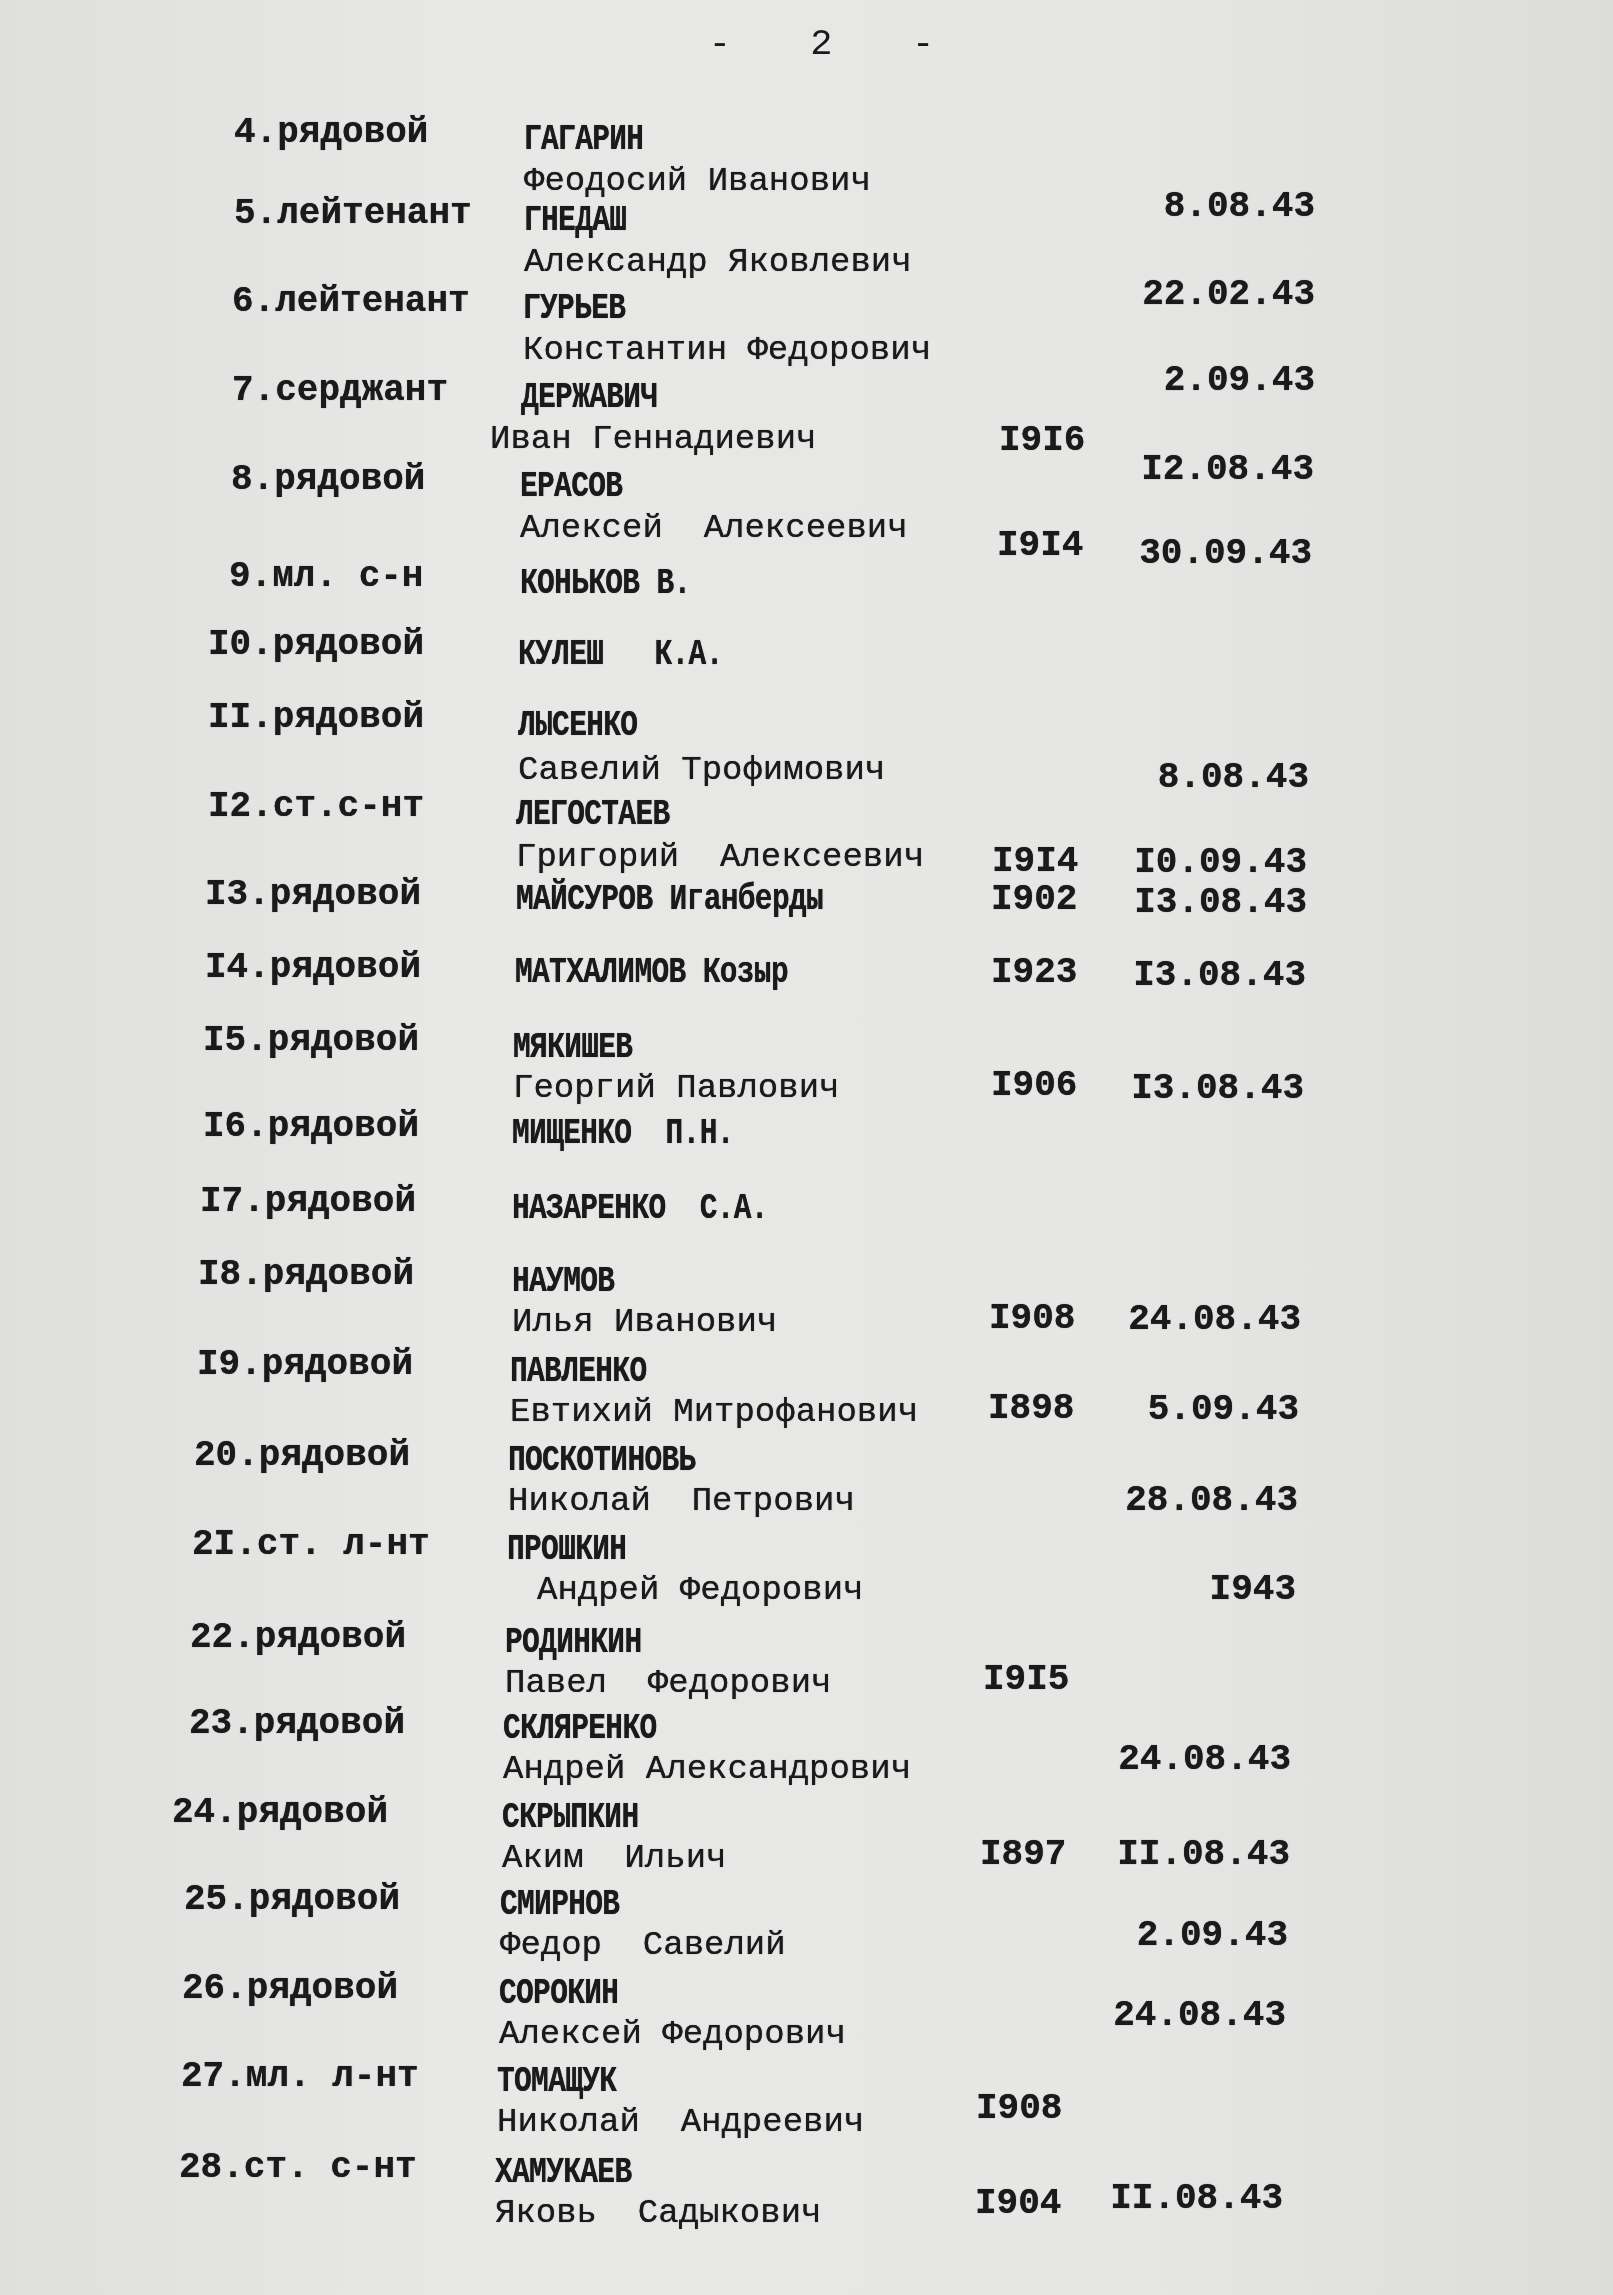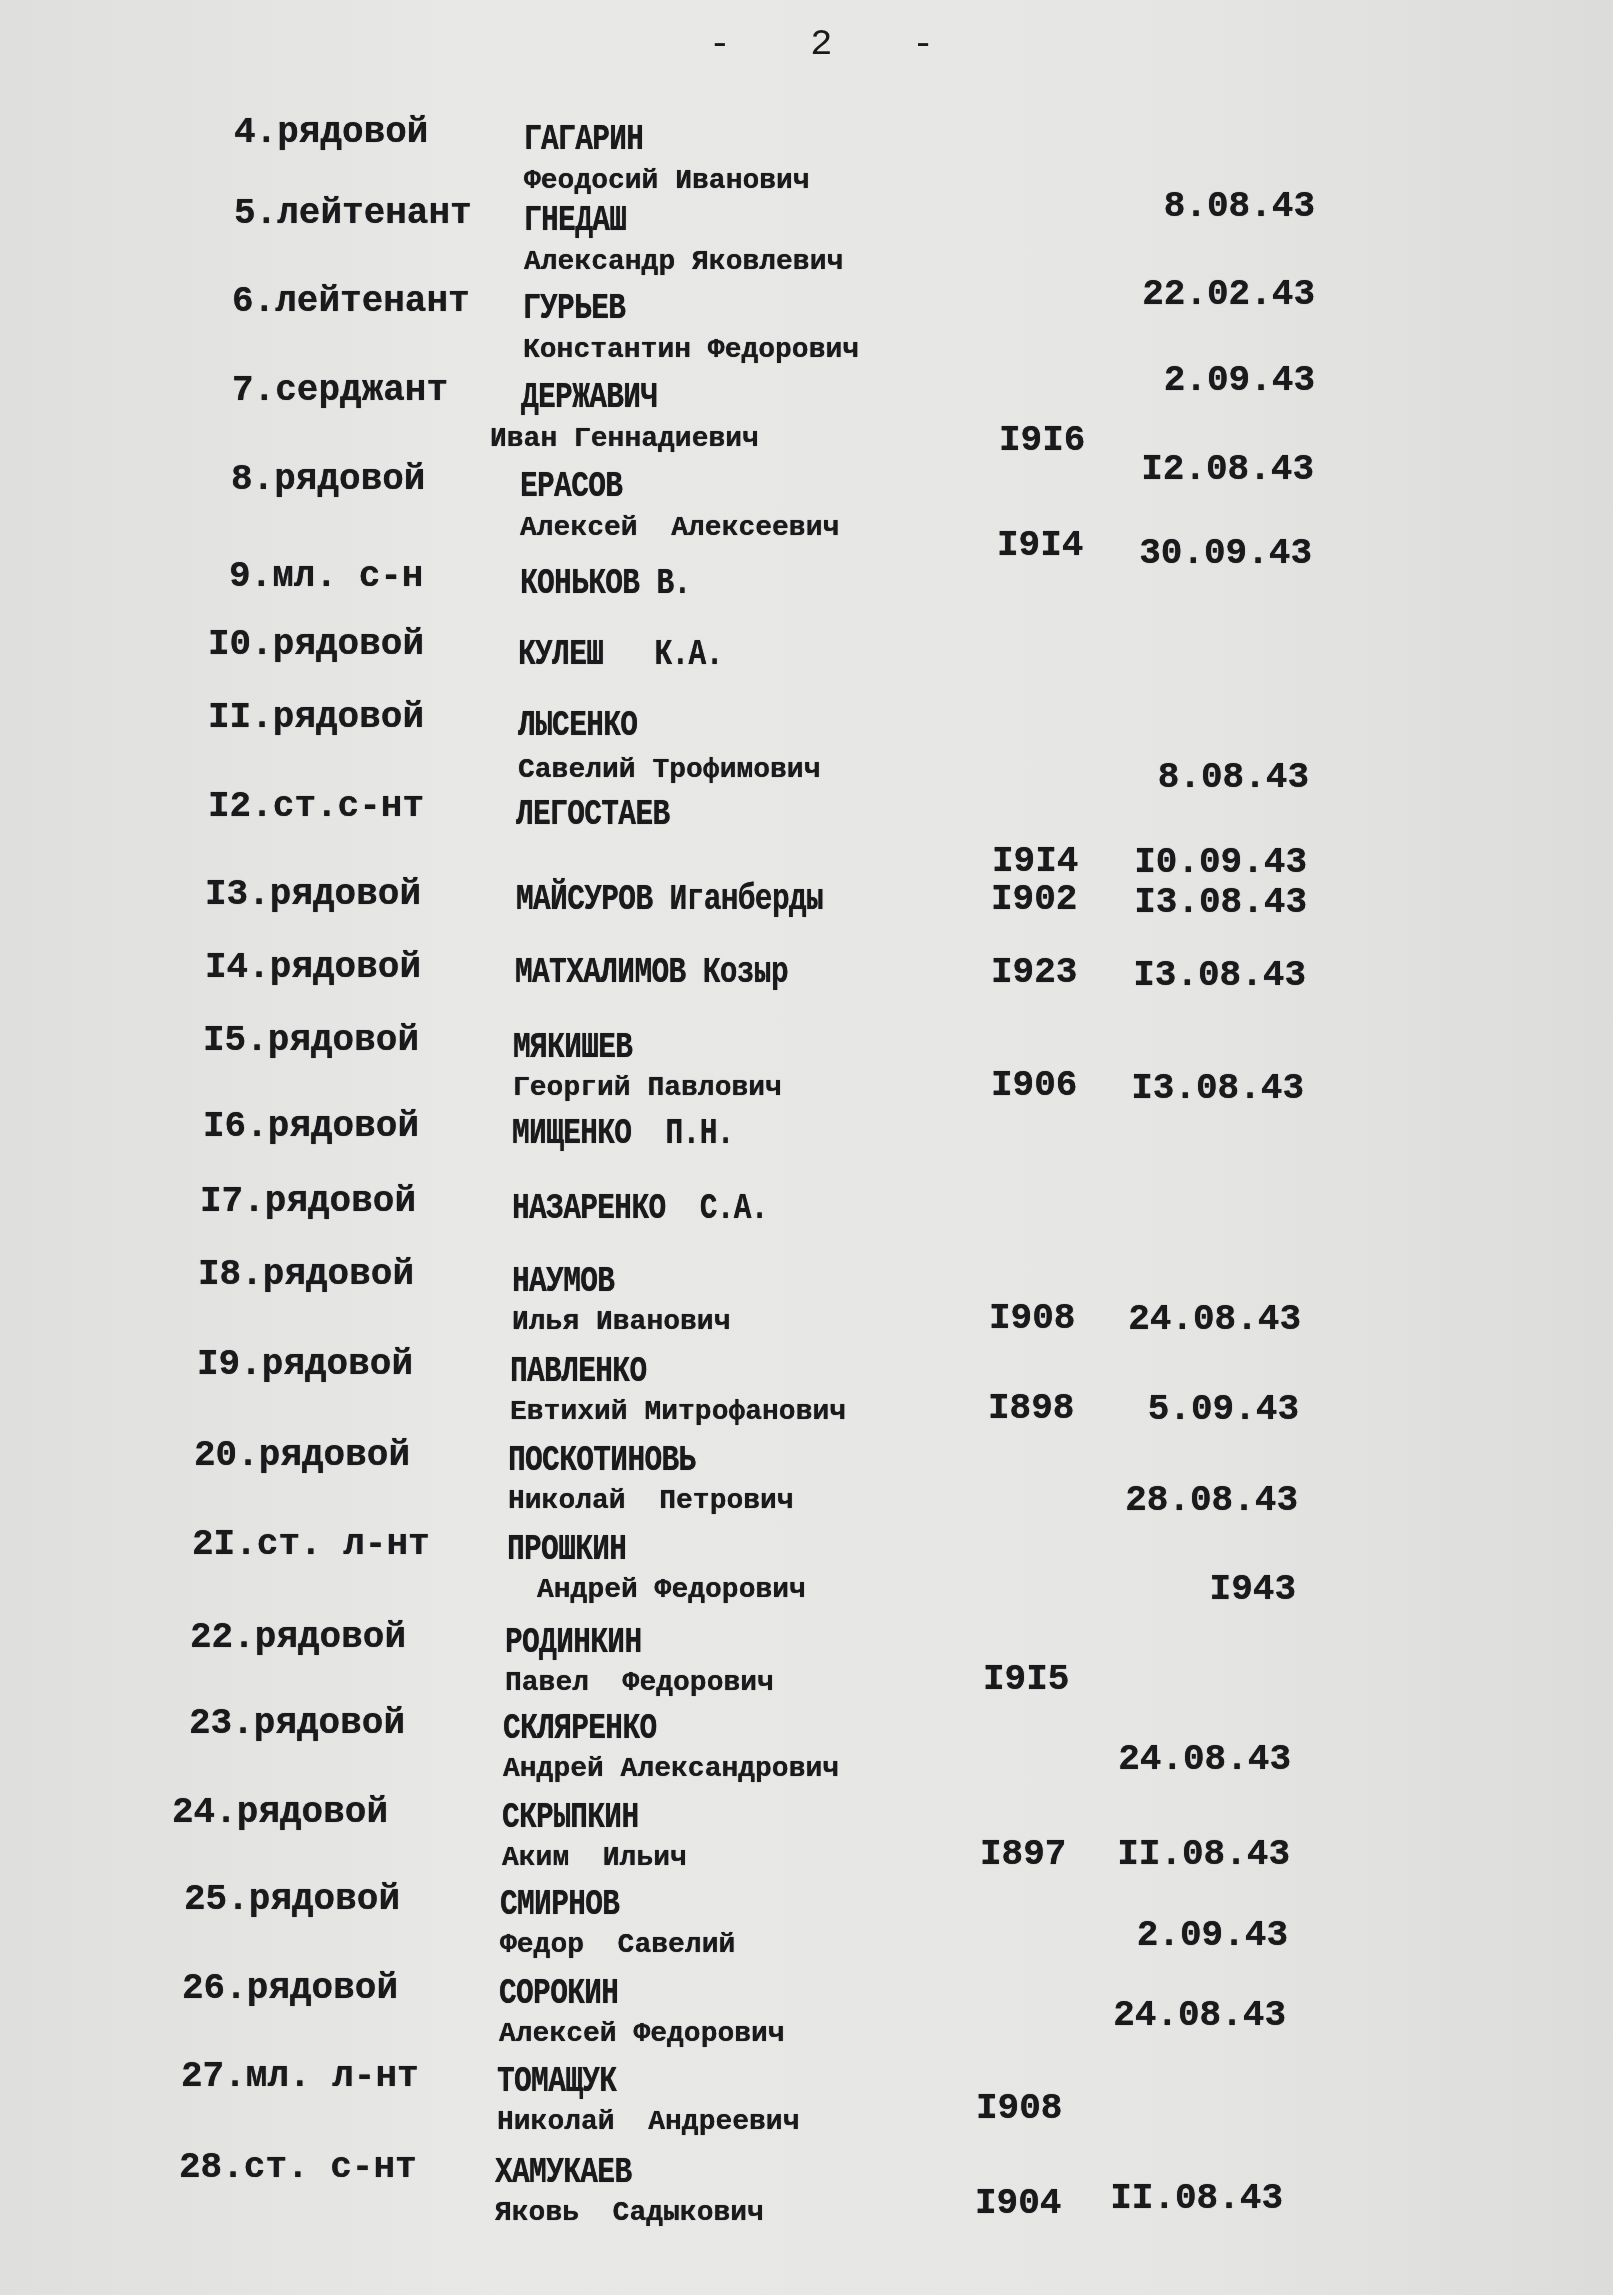--- a/index.html
+++ b/index.html
@@ -17,21 +17,21 @@
     position: absolute; top: 22.6px; left: 694px; width: 258px;
     font-size: 37px; text-align: center; letter-spacing: 3.2px; white-space: pre;
   }
   .entry { position: absolute; left: 0; width: 1614px; height: 89px; }
   .rank, .surname, .given, .year, .date {
     position: absolute; white-space: pre; font-size: 36px; line-height: 40px;
     font-weight: bold; text-shadow: 0 0 0.8px #333;
   }
   .rank { top: 0; }
   .surname { top: 6.5px; transform: scaleX(0.82); transform-origin: left; letter-spacing: -0.8px; }
-  .given { top: 47px; font-weight: bold; text-shadow: 0 0 0.8px #222; font-size: 28px; }
+  .given { top: 47px; font-weight: normal; text-shadow: 0 0 0.8px #222; font-size: 34px; }
   .year, .date { top: 45px; font-weight: bold; text-shadow: 0 0 0.8px #222; }
   .date { text-align: right; width: 210px; }
 </style>
 </head>
 <body>
 
 <div class="page">
   <div class="page-number">-   2   -</div>
 
   <div class="entry" style="top:113px">
@@ -84,20 +84,21 @@
   <div class="entry" style="top:698px">
     <span class="rank" style="left:208px"><span>II.</span><span>рядовой</span></span>
     <span class="surname" style="left:518px;top:8px">ЛЫСЕНКО</span>
     <span class="given" style="left:518px;top:52px">Савелий Трофимович</span>
     <span class="date" style="left:1099px;top:60px">8.08.43</span>
   </div>
 
   <div class="entry" style="top:787px">
     <span class="rank" style="left:208px"><span>I2.</span><span>ст.с-нт</span></span>
     <span class="surname" style="left:516px;top:8px">ЛЕГОСТАЕВ</span>
+    <span class="given" style="left:516px;top:50px">Григорий  Алексеевич</span>
     <span class="year" style="left:992px;top:55px">I9I4</span>
     <span class="date" style="left:1097px;top:56px">I0.09.43</span>
   </div>
 
   <div class="entry" style="top:875px">
     <span class="rank" style="left:205px"><span>I3.</span><span>рядовой</span></span>
     <span class="surname" style="left:516px;top:4.8px">МАЙСУРОВ Иганберды</span>
     <span class="year" style="left:991px;top:4.8px">I902</span>
     <span class="date" style="left:1097px;top:8px">I3.08.43</span>
   </div>

